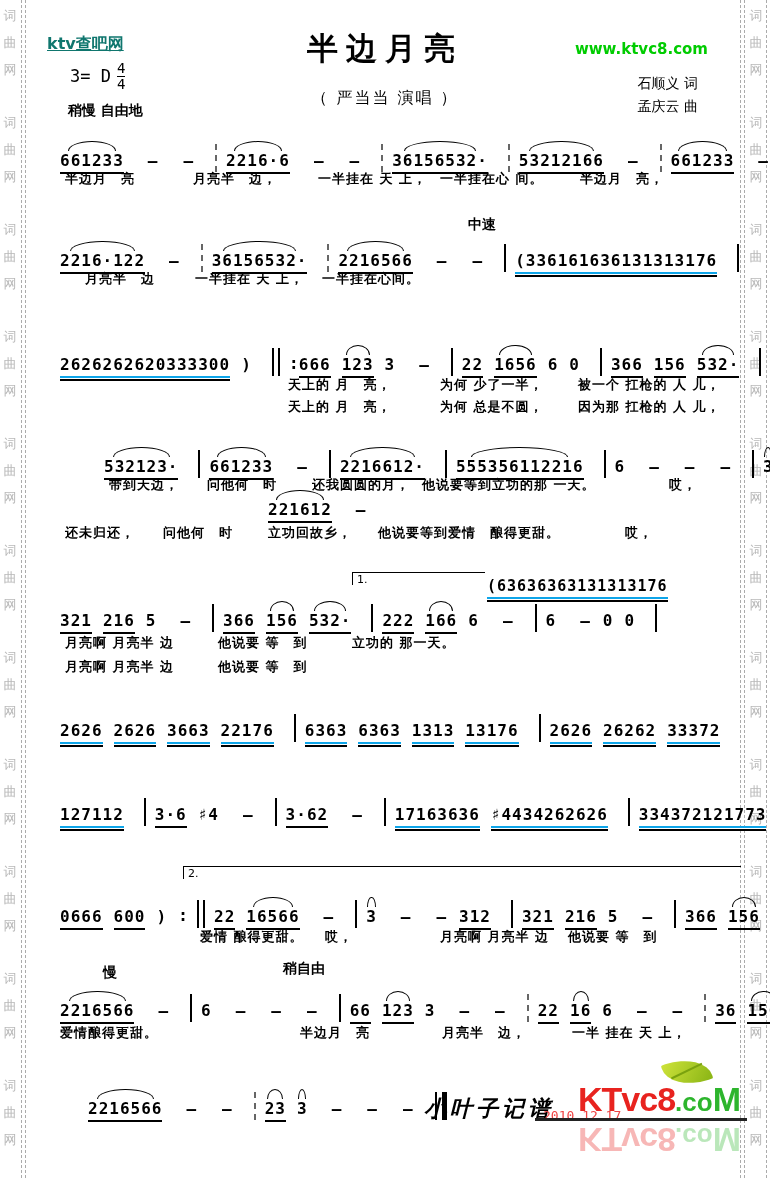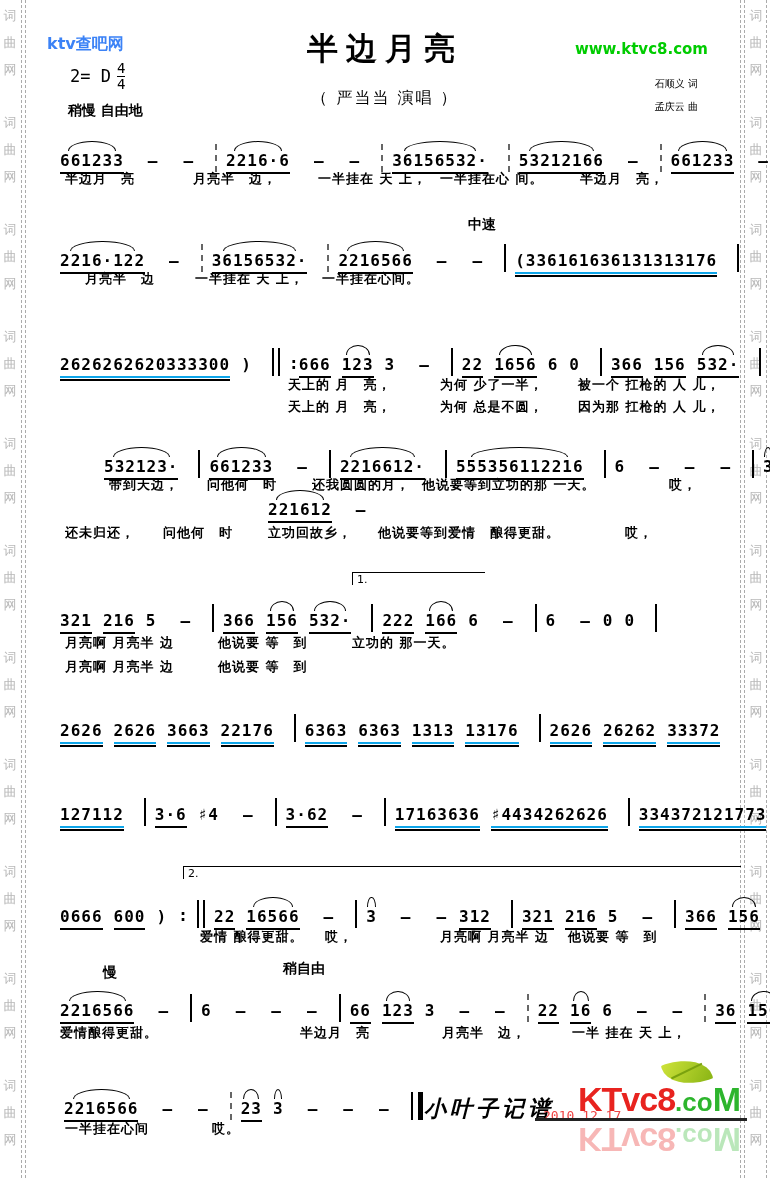--- a/index.html
+++ b/index.html
@@ -12,21 +12,21 @@
     align-items:center;color:#b8b8b8;font-size:13px;line-height:1;overflow:hidden}
   .side-chars .bc{margin:7px 0}
   .side-chars .bgap{height:26px;flex:none}
   .vdash{position:absolute;top:0;bottom:0;width:0;border-left:1px dashed #ababab}
   
   .site-left{position:absolute;left:47px;top:34px;font-size:16px;font-weight:bold}
   .site-right{position:absolute;right:62px;top:40px;font-size:15px;font-weight:bold}
   .title{position:absolute;left:0;right:0;top:28px;text-align:center;font-size:31px;
     font-weight:bold;letter-spacing:8px}
   .subtitle{position:absolute;left:0;right:0;top:88px;text-align:center;font-size:16px;letter-spacing:2px}
-  .credits{position:absolute;right:72px;top:72px;text-align:right;font-size:10px;line-height:23px}
+  .credits{position:absolute;right:72px;top:72px;text-align:right;font-size:14px;line-height:23px}
   .keysig{position:absolute;left:70px;top:62px;font-size:17px;font-family:"DejaVu Sans Mono",monospace}
   .frac{display:inline-block;vertical-align:middle;text-align:center;font-size:14px;line-height:13px;margin-left:6px}
   .frac .fl{display:block;border-top:1.5px solid #000;margin:1px 0}
   .tempo-main{position:absolute;left:68px;top:102px;font-size:14px;font-weight:bold}
   
   .system{position:absolute;left:0;width:770px;height:100px}
   .notes-row{position:absolute;top:22px;white-space:nowrap}
   .grp{position:relative;display:inline-block;font-family:"DejaVu Sans Mono",monospace;
     font-size:16px;font-weight:bold;letter-spacing:1px;margin-right:11px;padding-bottom:2px;vertical-align:baseline}
   .b1{border-bottom:2px solid #000}
@@ -156,30 +156,30 @@
     <div class="bc">曲</div>
     <div class="bc">网</div>
     <div class="bgap"></div>
     <div class="bc">词</div>
     <div class="bc">曲</div>
     <div class="bc">网</div>
     <div class="bgap"></div>
   </div>
 <div class="vdash" style="left:766px"></div>
 
-<div class="site-left" style="color: #3b82f6;">ktv查吧网</div>
+<div class="site-left" style="color: #0f766e; text-decoration: underline;">ktv查吧网</div>
 <div class="site-right" style="color: rgb(0, 204, 0);">www.ktvc8.com</div>
 <h1 class="title" style="margin:0">半边月亮</h1>
 <div class="subtitle">（ 严当当 演唱 ）</div>
 <div class="credits">
   <div>石顺义 词</div>
   <div>孟庆云 曲</div>
 </div>
 <div class="keysig">
-  <span>2= D</span><span class="frac"><i style="font-style:normal">4</i><i class="fl"></i><i style="font-style:normal">4</i></span>
+  <span>3= D</span><span class="frac"><i style="font-style:normal">4</i><i class="fl"></i><i style="font-style:normal">4</i></span>
 </div>
 <div class="tempo-main">稍慢 自由地</div>
 
 <div>
     <div class="system" style="top: 122px;">
       <div class="notes-row" style="margin-left: 60px;"><span class="grp b1 slur">661233</span><span class="dash">–</span><span class="dash">–</span><span class="bar dashed"></span><span class="grp b1 slur">2216·6</span><span class="dash">–</span><span class="dash">–</span><span class="bar dashed"></span><span class="grp b1 slur">36156532·</span><span class="bar dashed"></span><span class="grp b1 slur">53212166</span><span class="dash">–</span><span class="bar dashed"></span><span class="grp b1 slur">661233</span><span class="dash">–</span></div>
       <div class="lyrics-row" style="top: 48px;">
         <span class="lyr" style="left: 65px;">半边月　亮</span>
         <span class="lyr" style="left: 193px;">月亮半　边，</span>
         <span class="lyr" style="left: 318px;">一半挂在 天 上，</span>
@@ -226,20 +226,21 @@
         <span class="lyr" style="left: 163px;">问他何　时</span>
         <span class="lyr" style="left: 268px;">立功回故乡，</span>
         <span class="lyr" style="left: 378px;">他说要等到爱情　酿得更甜。</span>
         <span class="lyr" style="left: 625px;">哎，</span>
       </div>
     </div>
     <div class="system" style="top: 582px;">
       <div class="volta" style="left: 352px; width: 132px; top: -10px;">
         <span class="vl">1.</span>
       </div>
+      <div class="overlay-run" style="left: 487px; top: -6px;"><span class="grp b2" style="font-size: 15px;">(63636363131313176</span></div>
       <div class="notes-row" style="margin-left: 60px;"><span class="grp b1">321</span><span class="grp b1">216</span><span class="grp">5</span><span class="dash">–</span><span class="bar solid"></span><span class="grp b1">366</span><span class="grp b1 slur">156</span><span class="grp b1 slur">532·</span><span class="bar solid"></span><span class="grp b1">222</span><span class="grp b1 slur">166</span><span class="grp">6</span><span class="dash">–</span><span class="bar solid"></span><span class="grp">6</span><span class="dash">–</span><span class="grp">0</span><span class="grp">0</span><span class="bar solid"></span></div>
       <div class="lyrics-row" style="top: 52px;">
         <span class="lyr" style="left: 65px;">月亮啊 月亮半 边</span>
         <span class="lyr" style="left: 218px;">他说要 等　到</span>
         <span class="lyr" style="left: 352px;">立功的 那一天。</span>
       </div>
       <div class="lyrics-row" style="top: 76px;">
         <span class="lyr" style="left: 65px;">月亮啊 月亮半 边</span>
         <span class="lyr" style="left: 218px;">他说要 等　到</span>
       </div>
@@ -267,25 +268,21 @@
       <div class="sys-label" style="left: 283px; top: -12px;">稍自由</div>
       <div class="notes-row" style="margin-left: 60px;"><span class="grp b1 slur">2216566</span><span class="dash">–</span><span class="bar solid"></span><span class="grp">6</span><span class="dash">–</span><span class="dash">–</span><span class="dash">–</span><span class="bar solid"></span><span class="grp b1">66</span><span class="grp b1 slur">123</span><span class="grp">3</span><span class="dash">–</span><span class="dash">–</span><span class="bar dashed"></span><span class="grp b1">22</span><span class="grp b1 slur">16</span><span class="grp">6</span><span class="dash">–</span><span class="dash">–</span><span class="bar dashed"></span><span class="grp b1">36</span><span class="grp b1 slur">156</span></div>
       <div class="lyrics-row" style="top: 52px;">
         <span class="lyr" style="left: 60px;">爱情酿得更甜。</span>
         <span class="lyr" style="left: 300px;">半边月　亮</span>
         <span class="lyr" style="left: 442px;">月亮半　边，</span>
         <span class="lyr" style="left: 572px;">一半 挂在 天 上，</span>
       </div>
     </div>
     <div class="system" style="top: 1070px;">
-      <div class="notes-row" style="margin-left: 64px;"><span class="grp b1 slur">2216566</span><span class="dash">–</span><span class="dash">–</span><span class="bar dashed"></span><span class="grp b1 slur">23</span><span class="grp slur">3</span><span class="dash">–</span><span class="dash">–</span><span class="dash">–</span><span class="bar final"></span></div>
-      <div class="lyrics-row" style="top: 50px;">
-        <span class="lyr" style="left: 65px;">一半挂在心间</span>
-        <span class="lyr" style="left: 212px;">哎。</span>
-      </div>
+      <div class="notes-row" style="margin-left: 88px;"><span class="grp b1 slur">2216566</span><span class="dash">–</span><span class="dash">–</span><span class="bar dashed"></span><span class="grp b1 slur">23</span><span class="grp slur">3</span><span class="dash">–</span><span class="dash">–</span><span class="dash">–</span><span class="bar final"></span></div>
     </div>
   </div>
 
 <div class="notator">小叶子记谱</div>
 <div class="foot-date">2010.12.17</div>
 <div class="logo">
   <div class="leaf"></div>
   <div class="logo-text"><span class="lg-red">KTvc8</span><span class="lg-green">.co</span><span class="lg-m">M</span></div>
   <div class="logo-reflect"><span class="lg-red">KTvc8</span><span class="lg-green">.co</span><span class="lg-m">M</span></div>
 </div>

